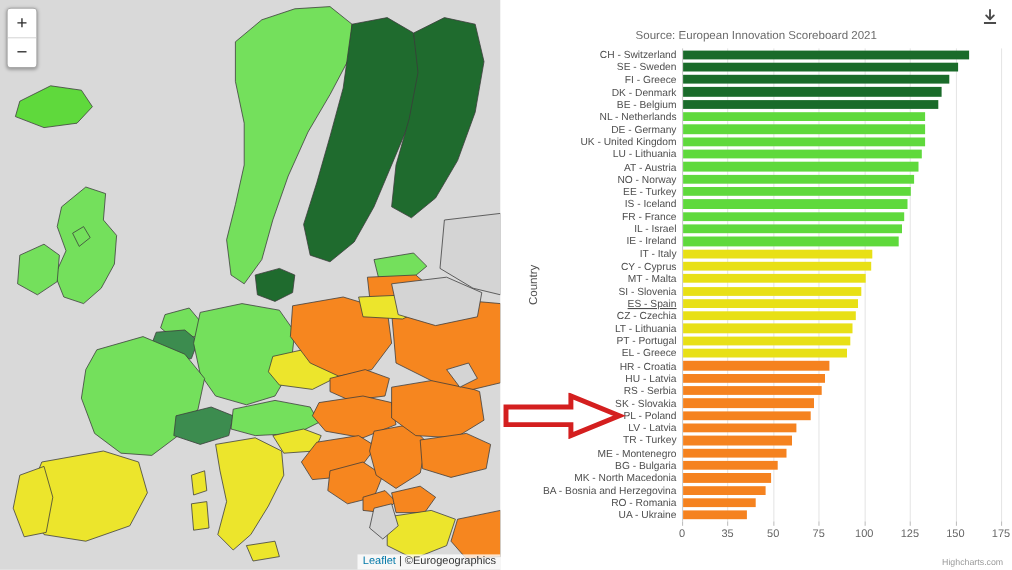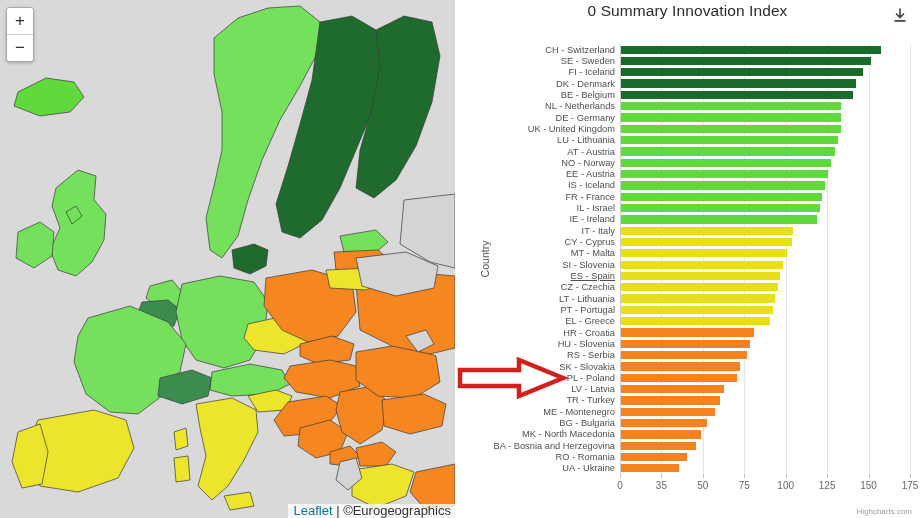--- a/index.html
+++ b/index.html
@@ -12,21 +12,21 @@
              overflow:hidden;flex:0 0 455px;}
   #map-svg{position:absolute;left:0;top:0;width:455px;height:518px;display:block;}
   .zoom-ctrl{position:absolute;left:6px;top:7px;width:26px;
              border:1px solid #a9a9a9;border-radius:4px;background:#fff;
              box-shadow:0 1px 3px rgba(0,0,0,.28);overflow:hidden;z-index:20;}
   .zoom-btn{display:block;width:26px;height:26px;line-height:25px;text-align:center;
             font-size:17px;color:#2b2b2b;cursor:pointer;background:#fff;
             font-family:"Liberation Sans",sans-serif;user-select:none;}
   .zoom-btn.top{border-bottom:1px solid #ccc;}
   #attribution{position:absolute;right:0;bottom:0;z-index:20;
-               background:rgba(255,255,255,.78);font-size:13px;color:#333;
+               background:rgba(255,255,255,.78);font-size:10px;color:#333;
                padding:1px 4px 1px 5px;line-height:12px;
                font-family:"Liberation Sans",sans-serif;white-space:nowrap;}
   #attribution a{color:#0078a8;text-decoration:none;}
 
   
   #chart-panel{position:relative;width:465px;height:518px;background:#fff;
                flex:0 0 465px;}
   #chart-title{position:absolute;left:0;right:0;top:2px;text-align:center;
                font-size:15.5px;color:#2b2b2b;font-family:"Liberation Sans",sans-serif;
                letter-spacing:.1px;}
@@ -159,59 +159,59 @@
       <span class="zoom-btn top">+</span>
       <span class="zoom-btn">−</span>
     </div>
 
     <div id="attribution">
       <a href="#">Leaflet</a><span> | </span><span>©Eurogeographics</span>
     </div>
   </div>
 
   <div id="chart-panel">
-    <div id="chart-title">0 Summary Innovation Index</div>
+    <div id="chart-subtitle">Source: European Innovation Scoreboard 2021</div>
 
     <div id="export-btn">
       <svg width="16" height="16" viewBox="0 0 16 16">
         <path d="M8 1 L8 9 M4.5 6 L8 9.6 L11.5 6" stroke="#4a4a4a" stroke-width="1.7" fill="none" stroke-linecap="round" stroke-linejoin="round"></path>
         <rect x="2.5" y="12" width="11" height="1.8" fill="#4a4a4a"></rect>
       </svg>
     </div>
 
     <div id="plot-wrap">
       <div id="ylabel">Country</div>
       <div id="cat-col">
           <div class="cat-label" style="top: 0.657895px;">CH - Switzerland</div>
           <div class="cat-label" style="top: 11.9737px;">SE - Sweden</div>
-          <div class="cat-label" style="top: 23.2895px;">FI - Iceland</div>
+          <div class="cat-label" style="top: 23.2895px;">FI - Greece</div>
           <div class="cat-label" style="top: 34.6053px;">DK - Denmark</div>
           <div class="cat-label" style="top: 45.9211px;">BE - Belgium</div>
           <div class="cat-label" style="top: 57.2368px;">NL - Netherlands</div>
           <div class="cat-label" style="top: 68.5526px;">DE - Germany</div>
           <div class="cat-label" style="top: 79.8684px;">UK - United Kingdom</div>
           <div class="cat-label" style="top: 91.1842px;">LU - Lithuania</div>
           <div class="cat-label" style="top: 102.5px;">AT - Austria</div>
           <div class="cat-label" style="top: 113.816px;">NO - Norway</div>
-          <div class="cat-label" style="top: 125.132px;">EE - Austria</div>
+          <div class="cat-label" style="top: 125.132px;">EE - Turkey</div>
           <div class="cat-label" style="top: 136.447px;">IS - Iceland</div>
           <div class="cat-label" style="top: 147.763px;">FR - France</div>
           <div class="cat-label" style="top: 159.079px;">IL - Israel</div>
           <div class="cat-label" style="top: 170.395px;">IE - Ireland</div>
           <div class="cat-label" style="top: 181.711px;">IT - Italy</div>
           <div class="cat-label" style="top: 193.026px;">CY - Cyprus</div>
           <div class="cat-label" style="top: 204.342px;">MT - Malta</div>
           <div class="cat-label" style="top: 215.658px;">SI - Slovenia</div>
           <div class="cat-label" style="top: 226.974px; text-decoration: underline;">ES - Spain</div>
           <div class="cat-label" style="top: 238.289px;">CZ - Czechia</div>
           <div class="cat-label" style="top: 249.605px;">LT - Lithuania</div>
           <div class="cat-label" style="top: 260.921px;">PT - Portugal</div>
           <div class="cat-label" style="top: 272.237px;">EL - Greece</div>
           <div class="cat-label" style="top: 283.553px;">HR - Croatia</div>
-          <div class="cat-label" style="top: 294.868px;">HU - Slovenia</div>
+          <div class="cat-label" style="top: 294.868px;">HU - Latvia</div>
           <div class="cat-label" style="top: 306.184px;">RS - Serbia</div>
           <div class="cat-label" style="top: 317.5px;">SK - Slovakia</div>
           <div class="cat-label" style="top: 328.816px;">PL - Poland</div>
           <div class="cat-label" style="top: 340.132px;">LV - Latvia</div>
           <div class="cat-label" style="top: 351.447px;">TR - Turkey</div>
           <div class="cat-label" style="top: 362.763px;">ME - Montenegro</div>
           <div class="cat-label" style="top: 374.079px;">BG - Bulgaria</div>
           <div class="cat-label" style="top: 385.395px;">MK - North Macedonia</div>
           <div class="cat-label" style="top: 396.711px; padding-left: 40px;">BA - Bosnia and Herzegovina</div>
           <div class="cat-label" style="top: 408.026px; text-align: right;">RO - Romania</div>

